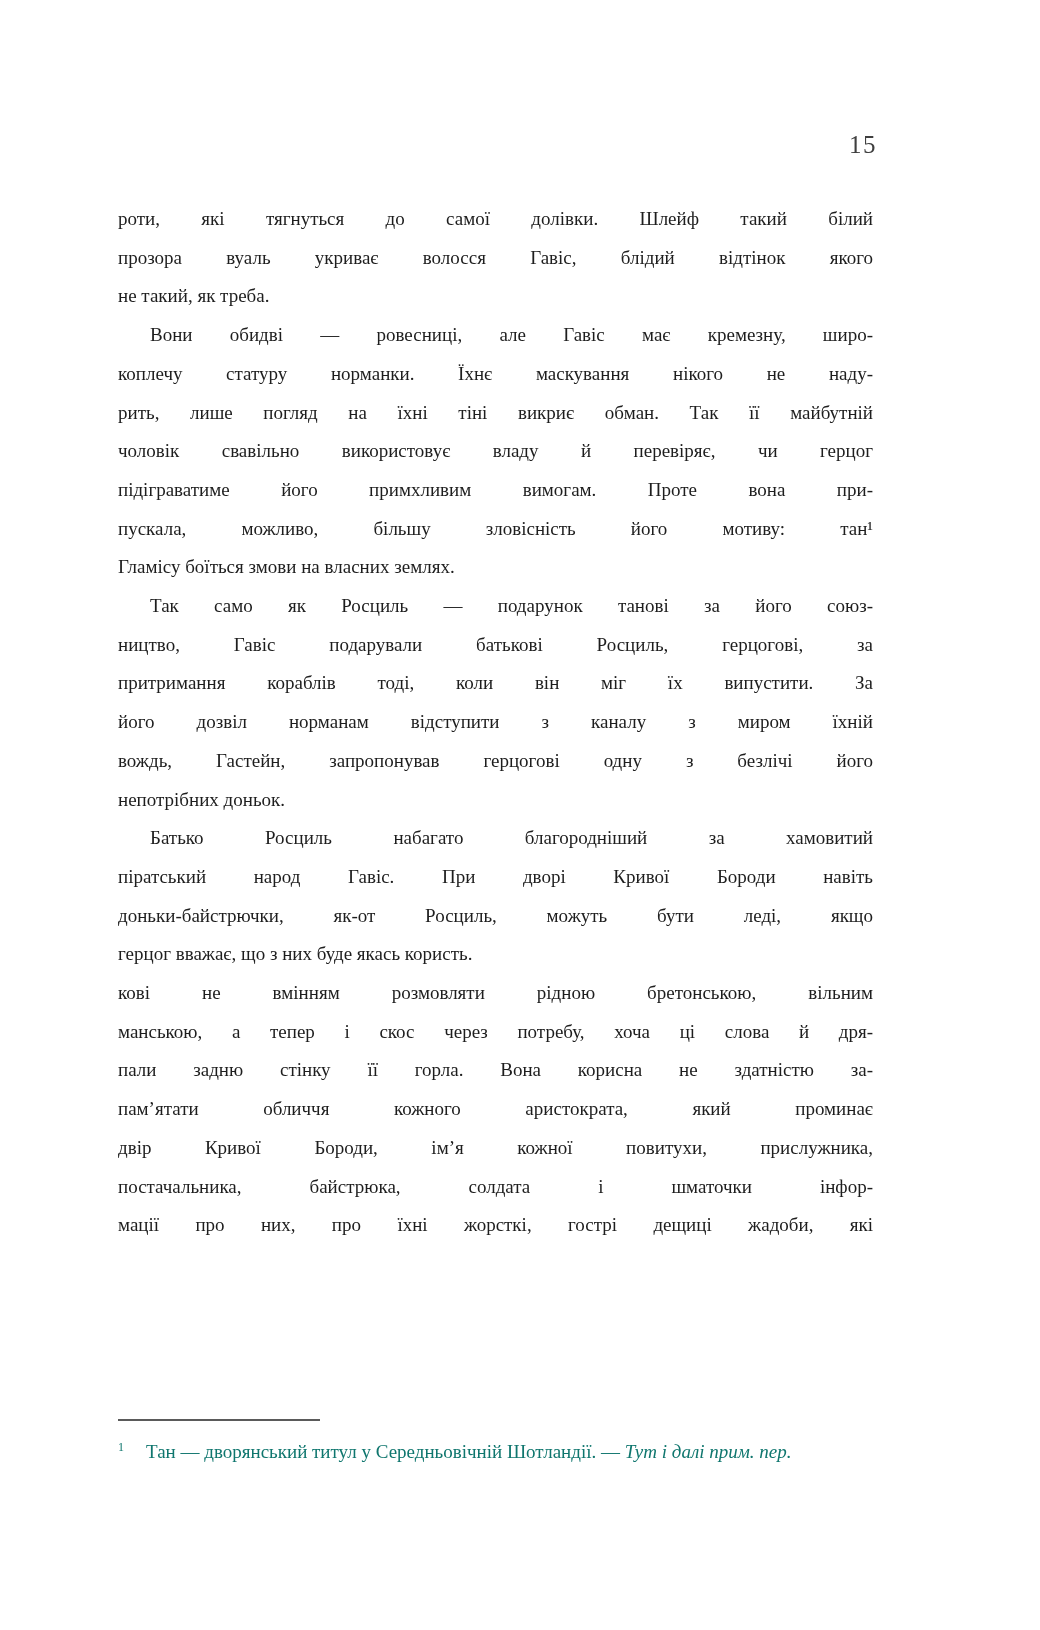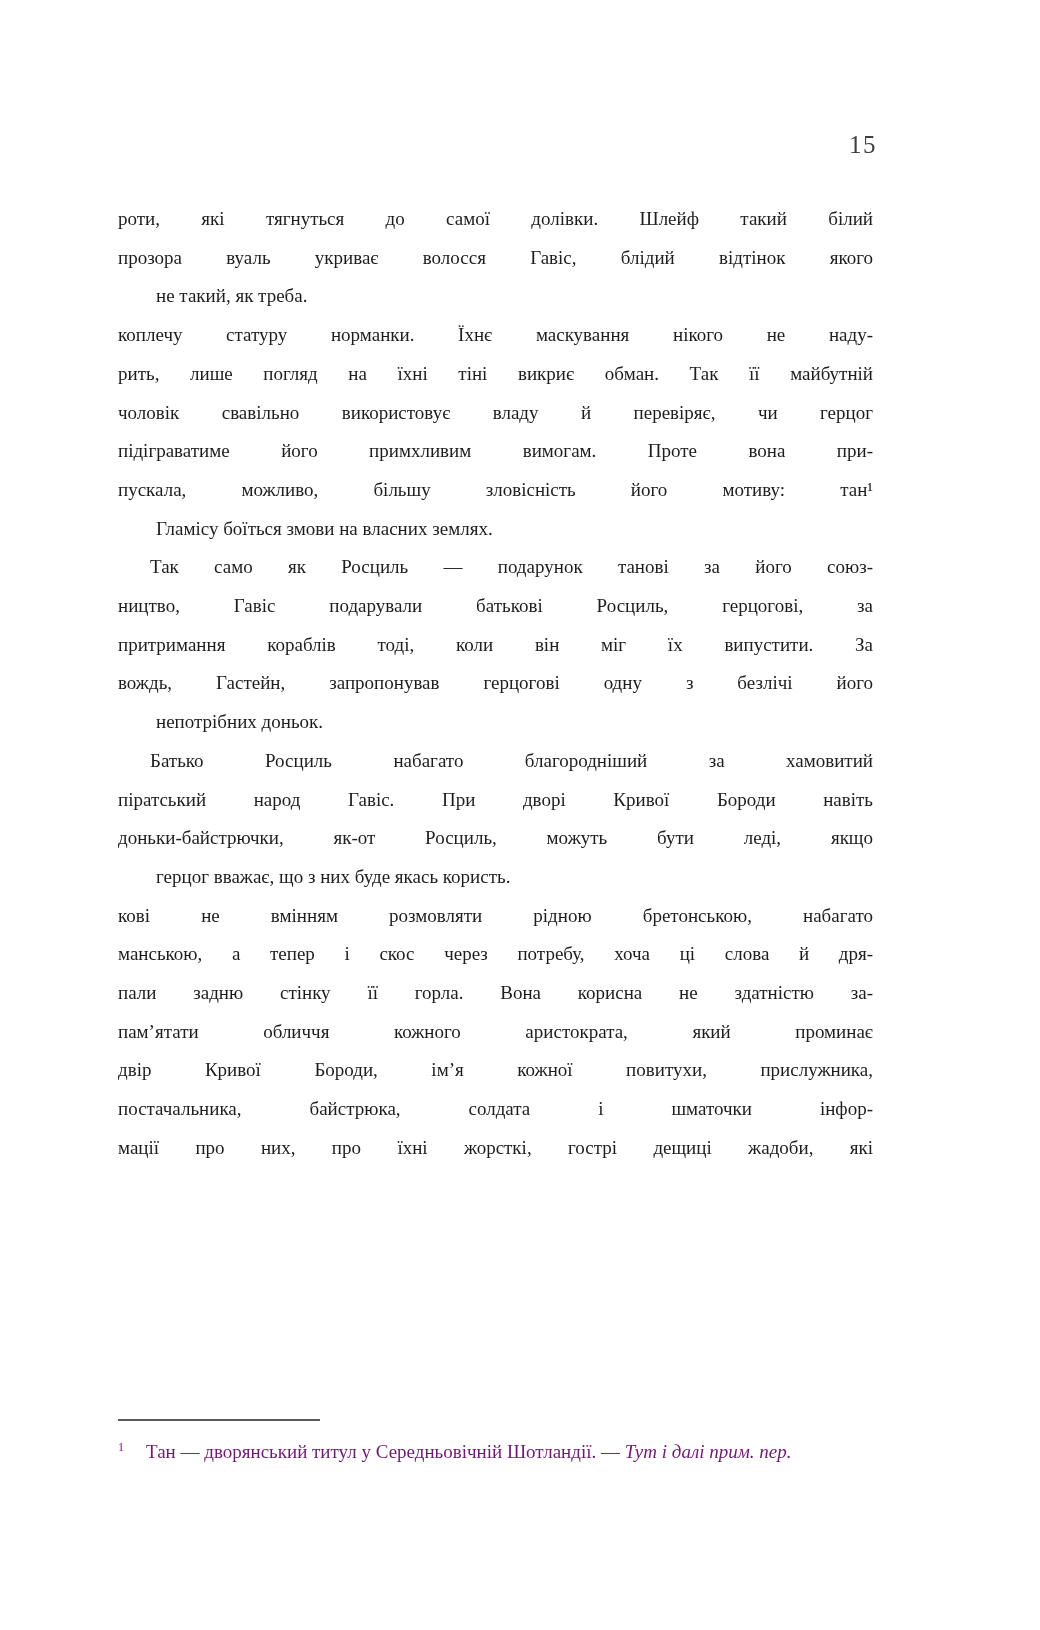--- a/index.html
+++ b/index.html
@@ -33,39 +33,38 @@
     line-height: 38.7px;
   }
   .paragraph { margin: 0; }
   .line {
     text-align: justify;
     text-align-last: justify;
   }
   .line.line-end {
     text-align: left;
     text-align-last: left;
-    margin-left: 38px;
   }
   .line.indent { padding-left: 32px; }
   .footnote-rule {
     position: absolute;
     left: 118px;
     top: 1419px;
     width: 202px;
     height: 2px;
     background: #5a5a5a;
   }
   .footnote-line {
     position: absolute;
     left: 118px;
     top: 1438px;
     width: 755px;
     font-size: 19px;
     line-height: 27px;
-    color: #701a75;
+    color: #0f766e;
   }
   .footnote-line sup {
     font-size: 12px;
     line-height: 0;
   }
   .footnote-body { margin-left: 22px; }
   .footnote-line em { font-style: italic; }
 </style>
 </head>
 <body>
@@ -74,42 +73,44 @@
 
   <div class="page-number">15</div>
 
   <div class="body-text">
       <div class="paragraph">
         <div class="line">роти, які тягнуться до самої долівки. Шлейф такий білий</div>
         <div class="line">прозора вуаль укриває волосся Гавіс, блідий відтінок якого</div>
         <div class="line line-end">не такий, як треба.</div>
       </div>
       <div class="paragraph">
+        <div class="line indent">Вони обидві — ровесниці, але Гавіс має кремезну, широ-</div>
         <div class="line">коплечу статуру норманки. Їхнє маскування нікого не наду-</div>
         <div class="line">рить, лише погляд на їхні тіні викриє обман. Так її майбутній</div>
         <div class="line">чоловік свавільно використовує владу й перевіряє, чи герцог</div>
         <div class="line">підіграватиме його примхливим вимогам. Проте вона при-</div>
         <div class="line">пускала, можливо, більшу зловісність його мотиву: тан¹</div>
         <div class="line line-end">Гламісу боїться змови на власних землях.</div>
       </div>
       <div class="paragraph">
         <div class="line indent">Так само як Росциль — подарунок танові за його союз-</div>
         <div class="line">ництво, Гавіс подарували батькові Росциль, герцогові, за</div>
         <div class="line">притримання кораблів тоді, коли він міг їх випустити. За</div>
+        <div class="line">його дозвіл норманам відступити з каналу з миром їхній</div>
         <div class="line">вождь, Гастейн, запропонував герцогові одну з безлічі його</div>
         <div class="line line-end">непотрібних доньок.</div>
       </div>
       <div class="paragraph">
         <div class="line indent">Батько Росциль набагато благородніший за хамовитий</div>
         <div class="line">піратський народ Гавіс. При дворі Кривої Бороди навіть</div>
         <div class="line">доньки-байстрючки, як-от Росциль, можуть бути леді, якщо</div>
         <div class="line line-end">герцог вважає, що з них буде якась користь.</div>
       </div>
       <div class="paragraph">
-        <div class="line">кові не вмінням розмовляти рідною бретонською, набагато</div>
+        <div class="line">кові не вмінням розмовляти рідною бретонською, вільним</div>
         <div class="line">манською, а тепер і скос через потребу, хоча ці слова й дря-</div>
         <div class="line">пали задню стінку її горла. Вона корисна не здатністю за-</div>
         <div class="line">пам’ятати обличчя кожного аристократа, який проминає</div>
         <div class="line">двір Кривої Бороди, ім’я кожної повитухи, прислужника,</div>
         <div class="line">постачальника, байстрюка, солдата і шматочки інфор-</div>
         <div class="line">мації про них, про їхні жорсткі, гострі дещиці жадоби, які</div>
       </div>
     </div>
 
   <div class="footnote-rule"></div>

